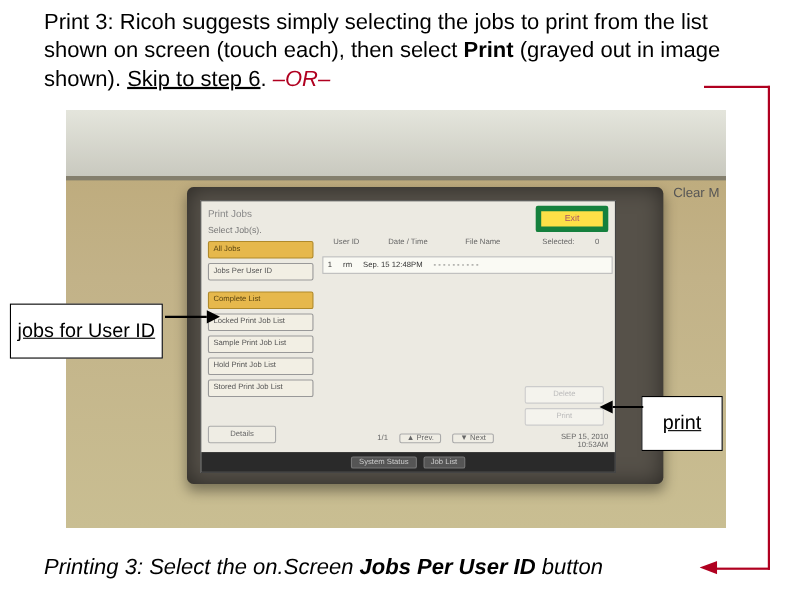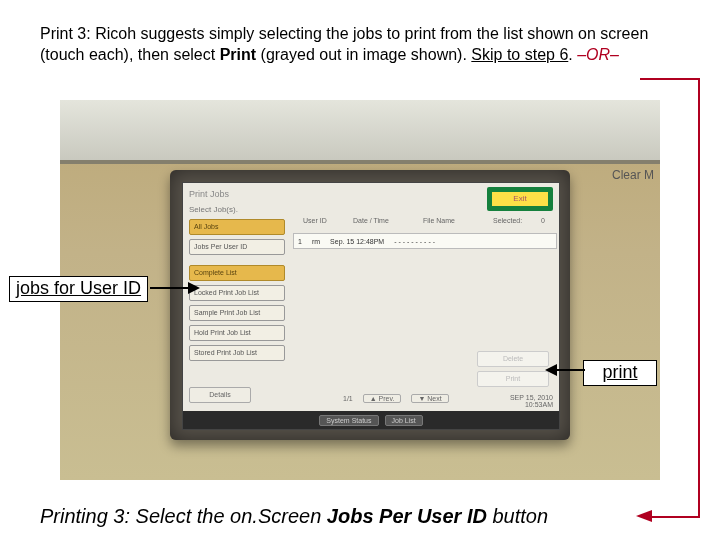--- a/index.html
+++ b/index.html
@@ -8,23 +8,23 @@
     width: 720px;
     height: 540px;
     font-family: Arial, Helvetica, sans-serif;
     background: #fff;
     position: relative;
     overflow: hidden;
   }
   .caption-top {
     position: absolute;
     left: 40px;
-    top: 24px;
+    top: 7px;
     width: 640px;
-    font-size: 16px;
+    font-size: 20px;
     line-height: 1.3;
     color: #000;
   }
   .caption-top .bold { font-weight: bold; }
   .caption-top .underline { text-decoration: underline; }
   .caption-top .or { color: #b00020; font-style: italic; }
   .caption-bottom {
     position: absolute;
     left: 40px;
     top: 505px;
@@ -53,20 +53,21 @@
   }
   .frame {
     position: absolute;
     left: 110px;
     top: 70px;
     width: 400px;
     height: 270px;
     background: #565149;
     border-radius: 6px;
     box-shadow: 0 6px 12px rgba(0,0,0,0.4), inset 0 0 20px rgba(0,0,0,0.5);
+    padding-left: 33px;
   }
   .screen {
     position: absolute;
     left: 12px;
     top: 12px;
     width: 376px;
     height: 246px;
     background: #eceae2;
     border: 1px solid #444;
     font-size: 8px;
@@ -195,21 +196,21 @@
     color: #555;
     margin-left: 28px;
   }
 
   
   .callout {
     position: absolute;
     background: #fff;
     border: 1px solid #000;
     font-size: 18px;
-    padding: 2px 6px;
+    padding: 14px 6px;
     line-height: 1.1;
   }
 
   
   .line {
     position: absolute;
     background: #b00020;
     z-index: 5;
   }
   .hline { height: 2px; }

